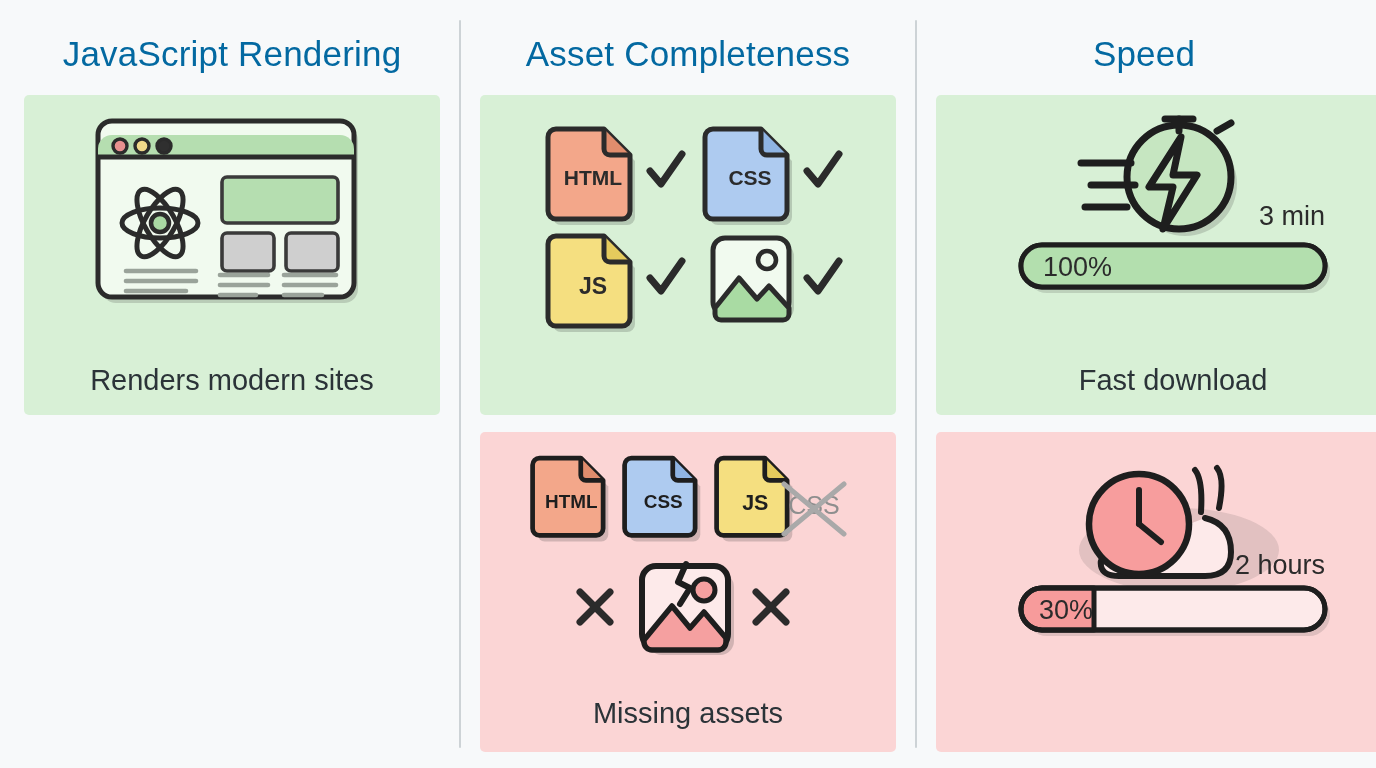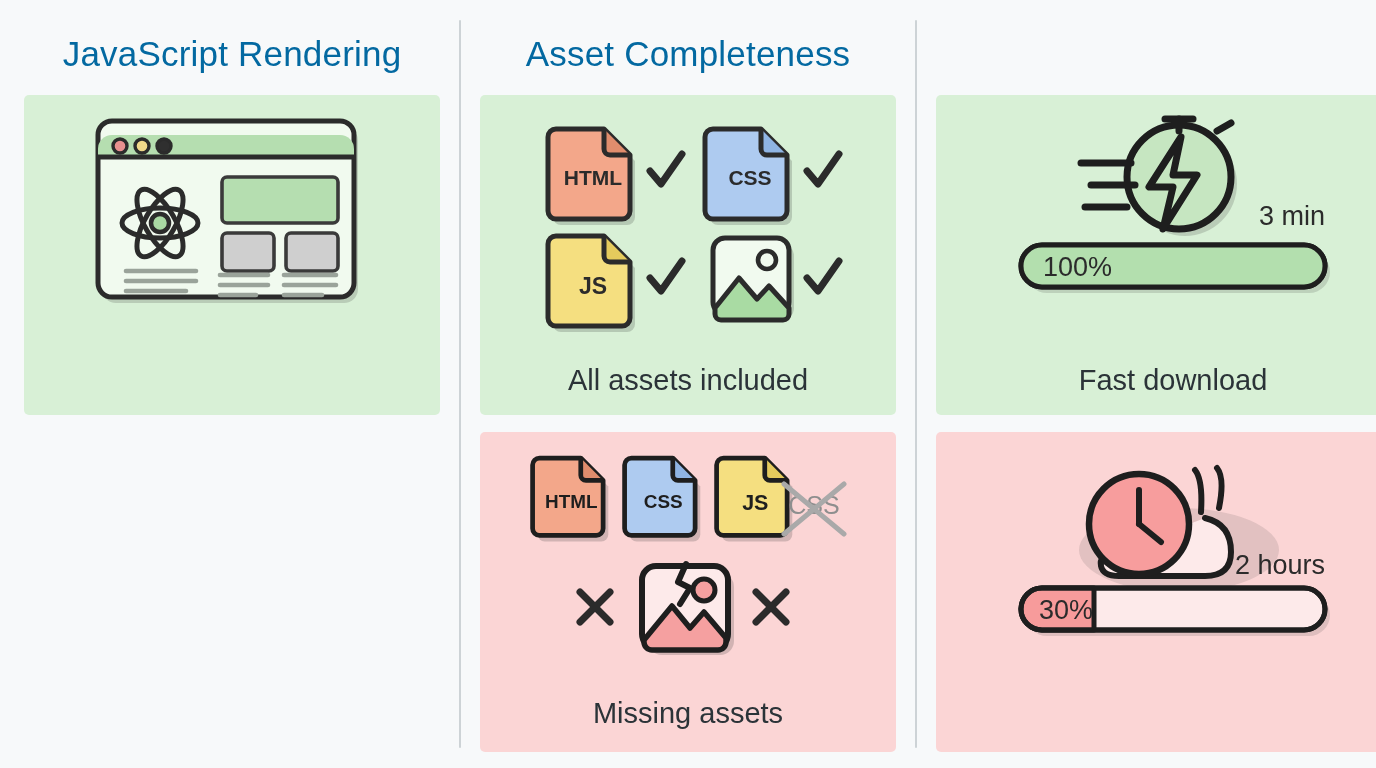--- a/index.html
+++ b/index.html
@@ -93,20 +93,21 @@
 </head>
 <body>
 
 <div class="page">
 
   <div class="divider d1"></div>
   <div class="divider d2"></div>
 
   <div class="col-head c1">JavaScript Rendering</div>
   <div class="col-head c2">Asset Completeness</div>
+  <div class="col-head c3">Speed</div>
 
   <div class="card good r1 k1">
     <div class="card-art">
       <svg class="art-svg" style="top:18px" width="280" height="200" viewBox="0 0 280 200">
         <g>
           <rect x="10" y="14" width="256" height="176" rx="14" fill="#2f2f2f" opacity="0.18"></rect>
           <rect x="6" y="8" width="256" height="176" rx="14" fill="#f1faef" stroke="#2b2b2b" stroke-width="5"></rect>
           <path d="M6 36 a14 14 0 0 1 14 -14 h228 a14 14 0 0 1 14 14 v8 H6 Z" fill="#b5deb0"></path>
           <line x1="6" y1="44" x2="262" y2="44" stroke="#2b2b2b" stroke-width="5"></line>
         </g>
@@ -132,20 +133,21 @@
           <line x1="34" y1="178" x2="94" y2="178"></line>
           <line x1="128" y1="162" x2="176" y2="162"></line>
           <line x1="128" y1="172" x2="176" y2="172"></line>
           <line x1="128" y1="182" x2="164" y2="182"></line>
           <line x1="192" y1="162" x2="244" y2="162"></line>
           <line x1="192" y1="172" x2="244" y2="172"></line>
           <line x1="192" y1="182" x2="230" y2="182"></line>
         </g>
       </svg>
     </div>
+    <div class="card-caption">Renders modern sites</div>
   </div>
 
   <div class="card good r1 k2">
     <div class="card-art">
       <svg class="art-svg" style="top:20px" width="300" height="200" viewBox="0 0 300 200">
 
         <g>
           <path d="M18 14 h48 l26 26 v56 a8 8 0 0 1 -8 8 h-66 a8 8 0 0 1 -8 -8 v-74 a8 8 0 0 1 8 -8 z" transform="translate(5,6)" fill="#2f2f2f" opacity="0.2"></path>
           <path d="M18 14 h48 l26 26 v56 a8 8 0 0 1 -8 8 h-66 a8 8 0 0 1 -8 -8 v-74 a8 8 0 0 1 8 -8 z" fill="#f3a78a" stroke="#2b2b2b" stroke-width="5" stroke-linejoin="round"></path>
           <path d="M66 14 v20 a6 6 0 0 0 6 6 h20" fill="#e08d6d" stroke="#2b2b2b" stroke-width="5" stroke-linejoin="round"></path>
@@ -171,21 +173,20 @@
 
         <g transform="translate(157,107)">
           <rect x="18" y="16" width="76" height="76" rx="12" transform="translate(5,6)" fill="#2f2f2f" opacity="0.2"></rect>
           <rect x="18" y="16" width="76" height="76" rx="12" fill="#f1faef" stroke="#2b2b2b" stroke-width="5"></rect>
           <circle cx="72" cy="38" r="9" fill="#f1faef" stroke="#2b2b2b" stroke-width="4.6"></circle>
           <path d="M20 86 l24 -30 l18 21 l12 -13 l20 22 v6 a6 6 0 0 1 -6 6 h-62 a6 6 0 0 1 -6 -6 z" fill="#a9dba3" stroke="#2b2b2b" stroke-width="5" stroke-linejoin="round"></path>
         </g>
         <path d="M269 163 l11 13 l21 -30" fill="none" stroke="#2b2b2b" stroke-width="7" stroke-linecap="round" stroke-linejoin="round"></path>
       </svg>
     </div>
-    <div class="card-caption">All assets included</div>
   </div>
 
   <div class="card good r1 k3">
     <div class="card-art">
       <svg class="art-svg" style="top:10px" width="340" height="200" viewBox="0 0 340 200">
         <g>
           <circle cx="176" cy="72" r="52" transform="translate(6,7)" fill="#2f2f2f" opacity="0.18"></circle>
           <circle cx="176" cy="72" r="52" fill="#c6e6c1" stroke="#1e1e1e" stroke-width="7"></circle>
           <line x1="162" y1="14" x2="190" y2="14" stroke="#1e1e1e" stroke-width="7" stroke-linecap="round"></line>
           <line x1="176" y1="14" x2="176" y2="26" stroke="#1e1e1e" stroke-width="7" stroke-linecap="round"></line>

